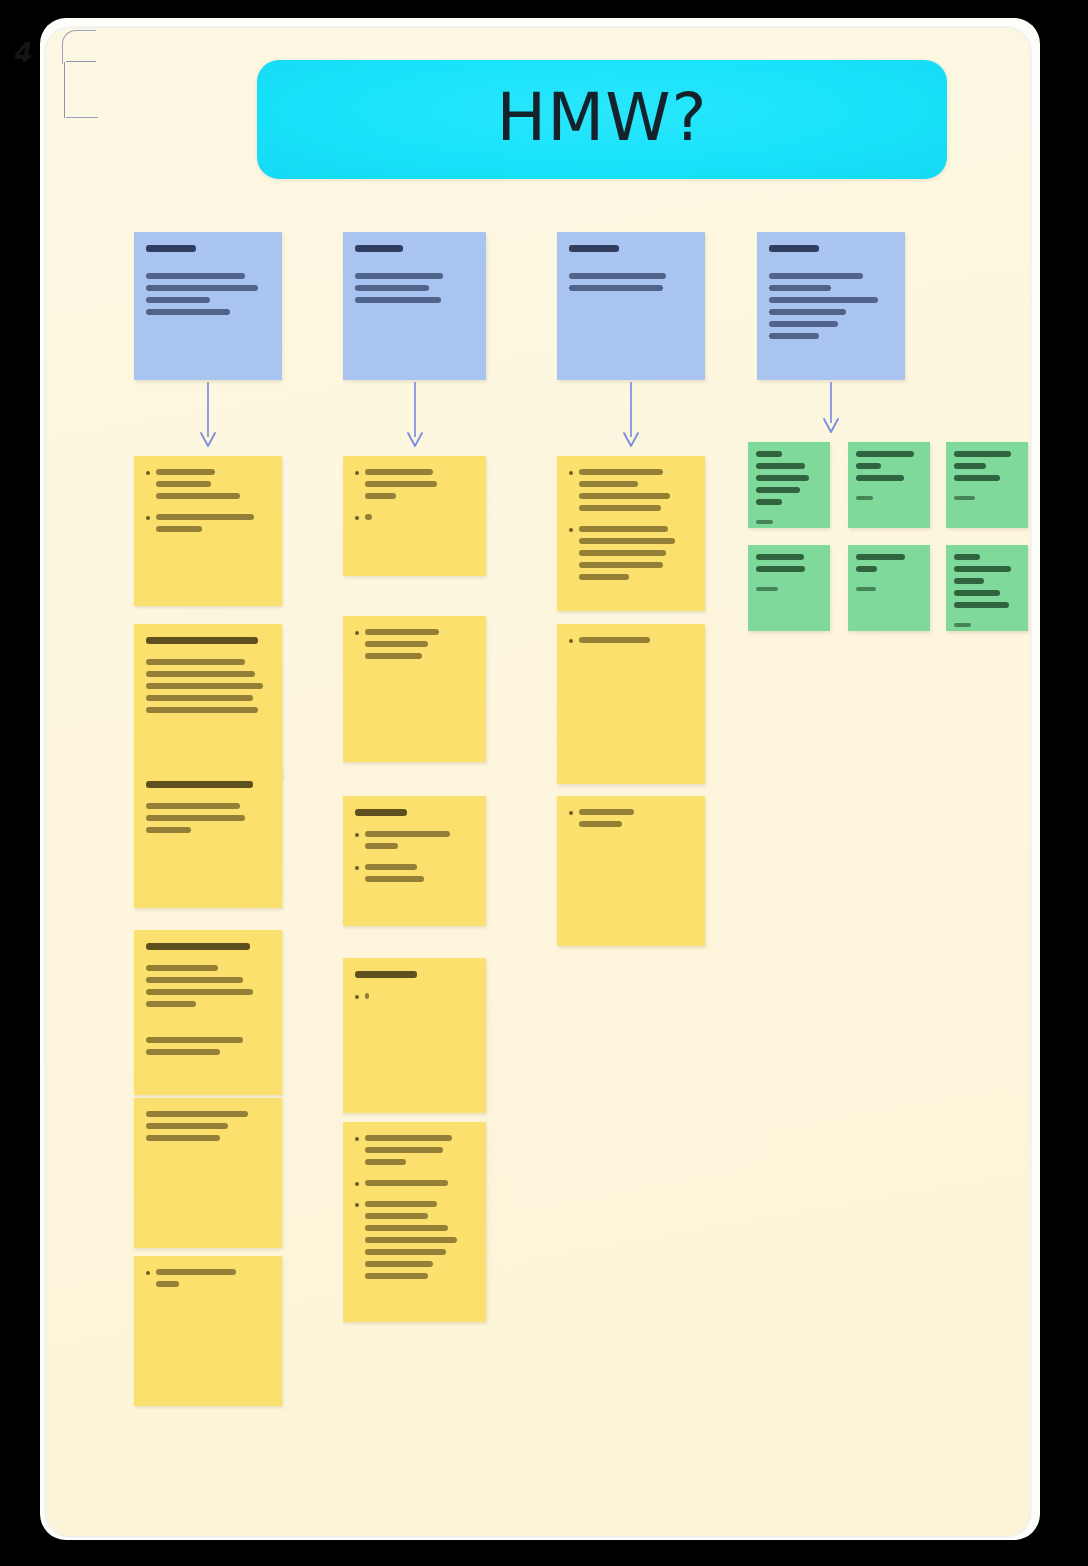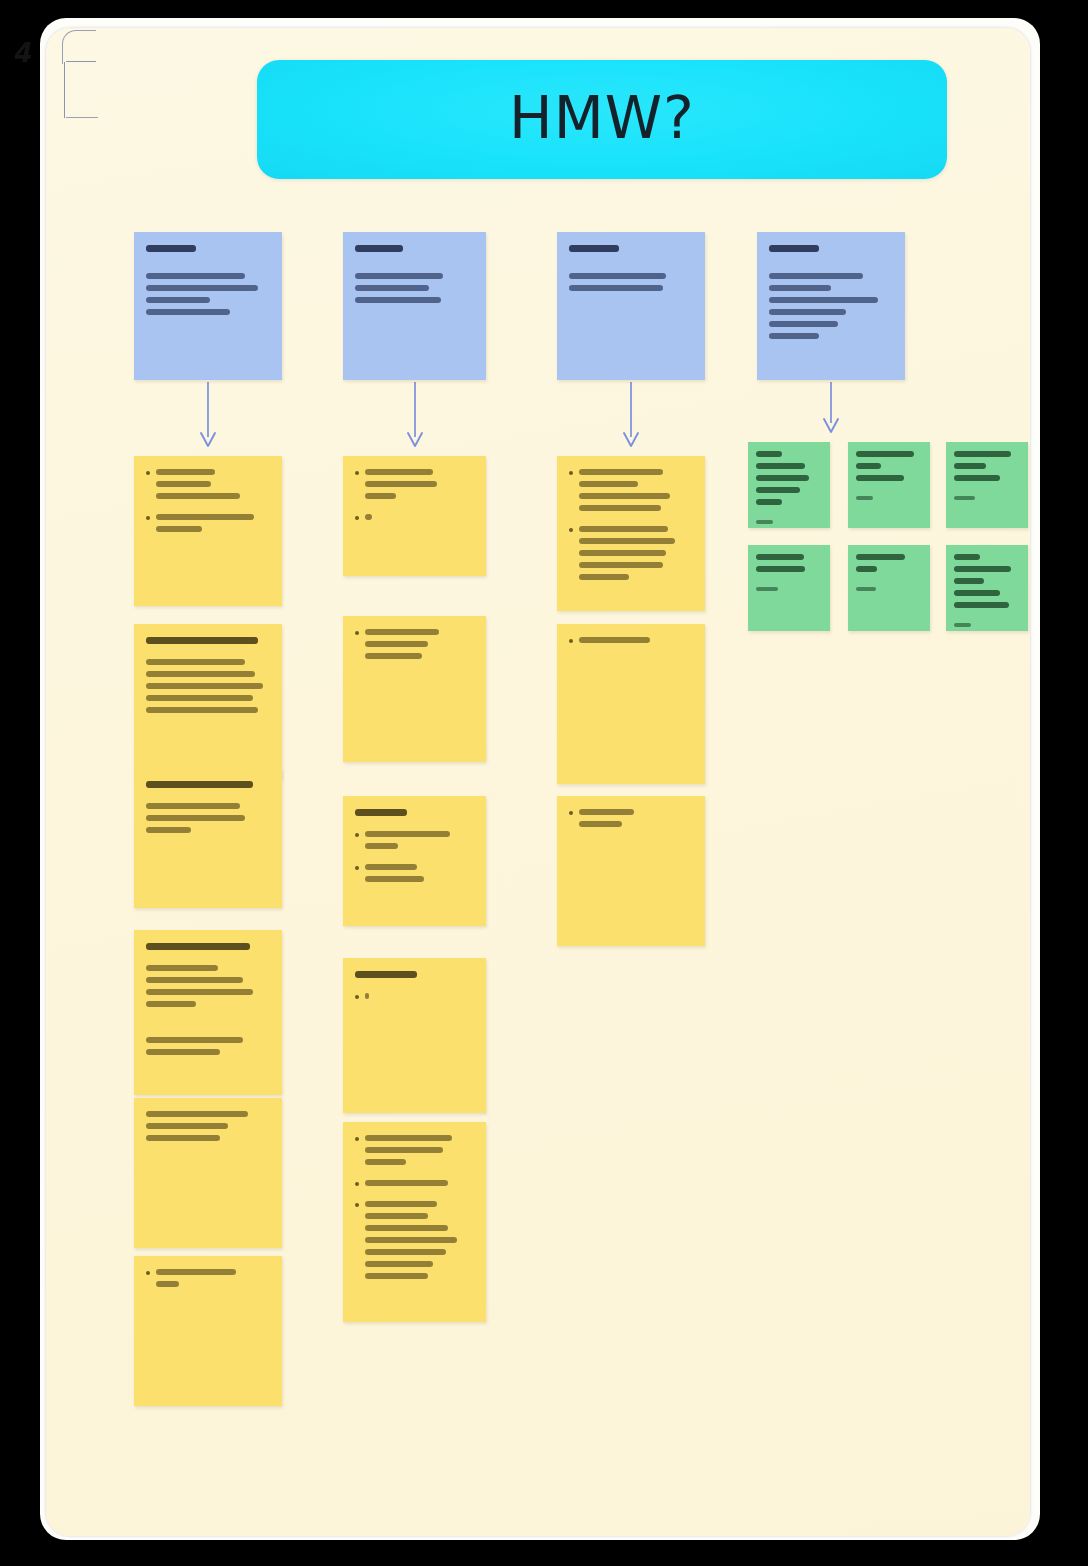--- a/index.html
+++ b/index.html
@@ -103,21 +103,21 @@
     height: 119px;
     border-radius: 22px;
     background: radial-gradient(ellipse at 50% 42%, #2ae6fb 0%, #18e3fb 55%, #16d9f4 100%);
     display: flex;
     align-items: center;
     justify-content: center;
     box-shadow: 0 1px 4px rgba(0,0,0,.10);
   }
   .title-text {
     font-family: "DejaVu Sans", sans-serif;
-    font-size: 58px;
+    font-size: 66px;
     font-weight: 400;
     color: #14222b;
     letter-spacing: 1px;
     line-height: 1;
     transform: translateY(-2px);
   }
 
   
   .note {
     position: absolute;

